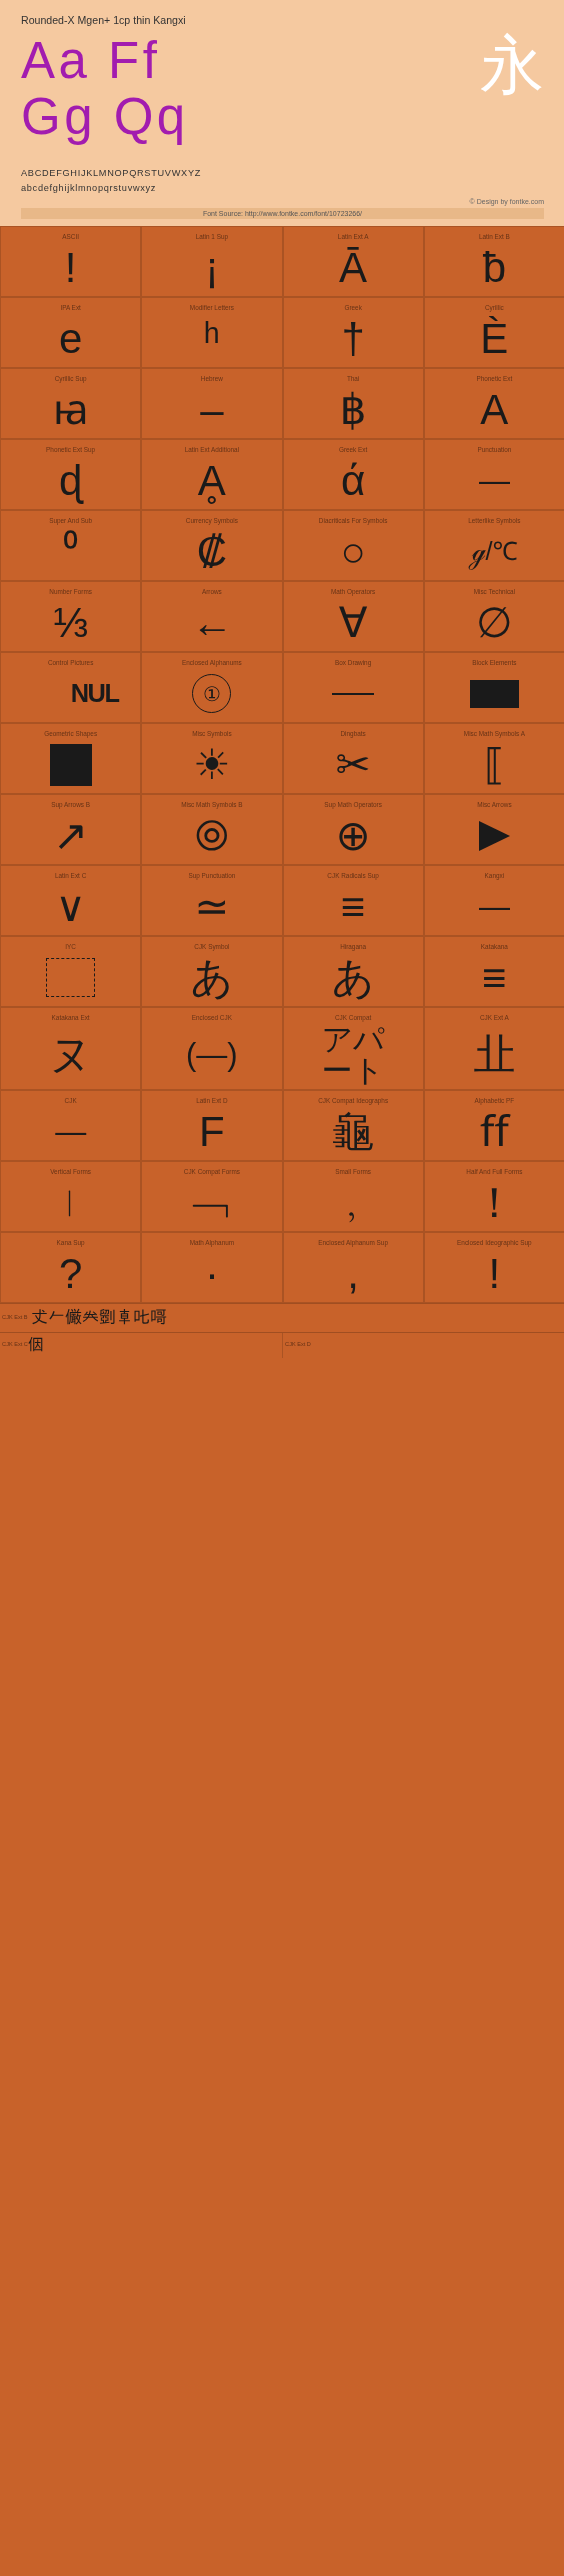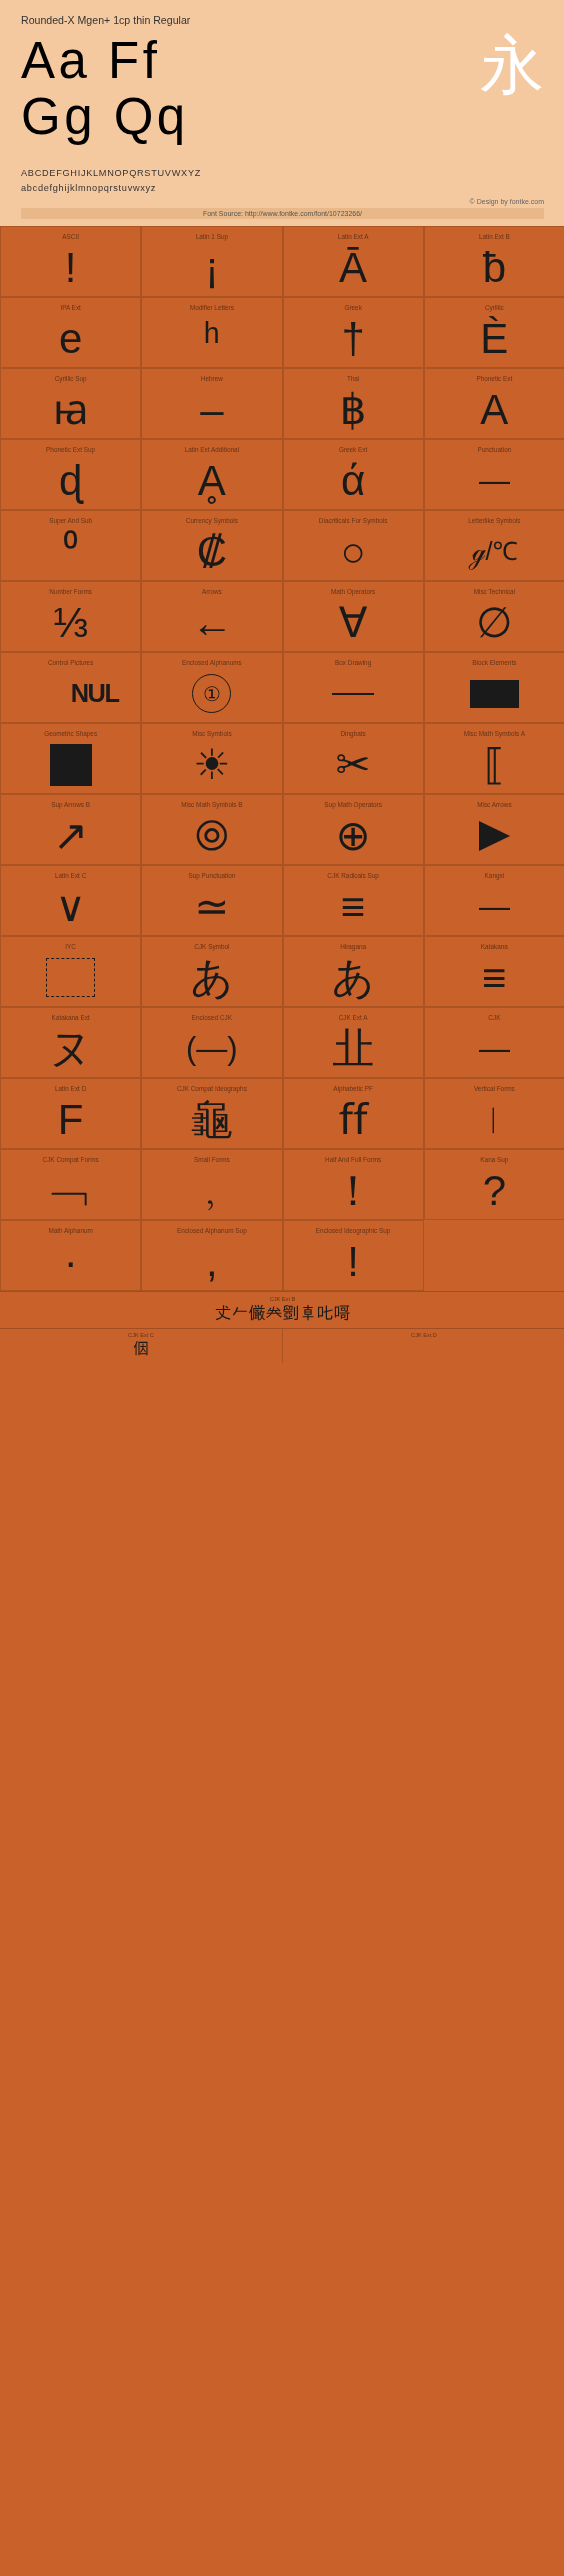--- a/index.html
+++ b/index.html
@@ -23,21 +23,21 @@
     }
     .large-chars {
       display: flex;
       align-items: flex-start;
       gap: 14px;
       margin-bottom: 3.5px;
     }
     .latin-chars {
       font-size: 51px;
       font-weight: 100;
-      color: #000000;
+      color: #a21caf;
       line-height: 1.1;
       letter-spacing: 3.5px;
     }
     .cjk-char {
       font-size: 64px;
       color: white;
       font-weight: 100;
       margin-left: auto;
       line-height: 1;
     }
@@ -149,21 +149,21 @@
       border-left: 31px solid #1a1a1a;
     }
     .bottom-glyph-row {
       display: flex;
       width: 100%;
       border-top: 0.4px solid rgba(0,0,0,0.2);
     }
     .bottom-cell {
       flex: 1;
       display: flex;
-      flex-direction: column;
+      flex-direction: row;
       align-items: center;
       padding: 3.5px 2.1px;
       border-right: 0.4px solid rgba(0,0,0,0.15);
     }
     .bottom-cell:last-child { border-right: none; }
     .bottom-label {
       font-size: 5.6px;
       color: rgba(0,0,0,0.5);
       text-align: center;
       margin-bottom: 2.1px;
@@ -172,21 +172,21 @@
       font-size: 20px;
       color: #1a1a1a;
       line-height: 1.2;
       text-align: center;
     }
   </style>
 </head>
 <body>
 
 <div class="header-section">
-  <div class="font-title">Rounded-X Mgen+ 1cp thin Regular</div>
+  <div class="font-title">Rounded-X Mgen+ 1cp thin Kangxi</div>
   <div class="large-chars">
     <div class="latin-chars">Aa Ff<br>Gg Qq</div>
     <div class="cjk-char">永</div>
   </div>
   <div class="alphabet-section">
     <div class="alphabet-row">ABCDEFGHIJKLMNOPQRSTUVWXYZ</div>
     <div class="alphabet-row">abcdefghijklmnopqrstuvwxyz</div>
   </div>
   <div class="copyright-row">© Design by fontke.com</div>
   <div class="font-source-row">Font Source: http://www.fontke.com/font/10723266/</div>
@@ -395,20 +395,24 @@
     <div class="cell-glyph large">≡</div>
   </div>
 
   <div class="grid-cell">
     <div class="cell-label">Katakana Ext</div>
     <div class="cell-glyph large">ヌ</div>
   </div>
   <div class="grid-cell">
     <div class="cell-label">Enclosed CJK</div>
     <div class="cell-glyph medium">(—)</div>
+  </div>
+  <div class="grid-cell">
+    <div class="cell-label">CJK Compat</div>
+    <div class="cell-glyph medium">アパ<br>ート</div>
   </div>
   <div class="grid-cell">
     <div class="cell-label">CJK Ext A</div>
     <div class="cell-glyph large">㐀</div>
   </div>
 
   <div class="grid-cell">
     <div class="cell-label">CJK</div>
     <div class="cell-glyph medium">—</div>
   </div>

